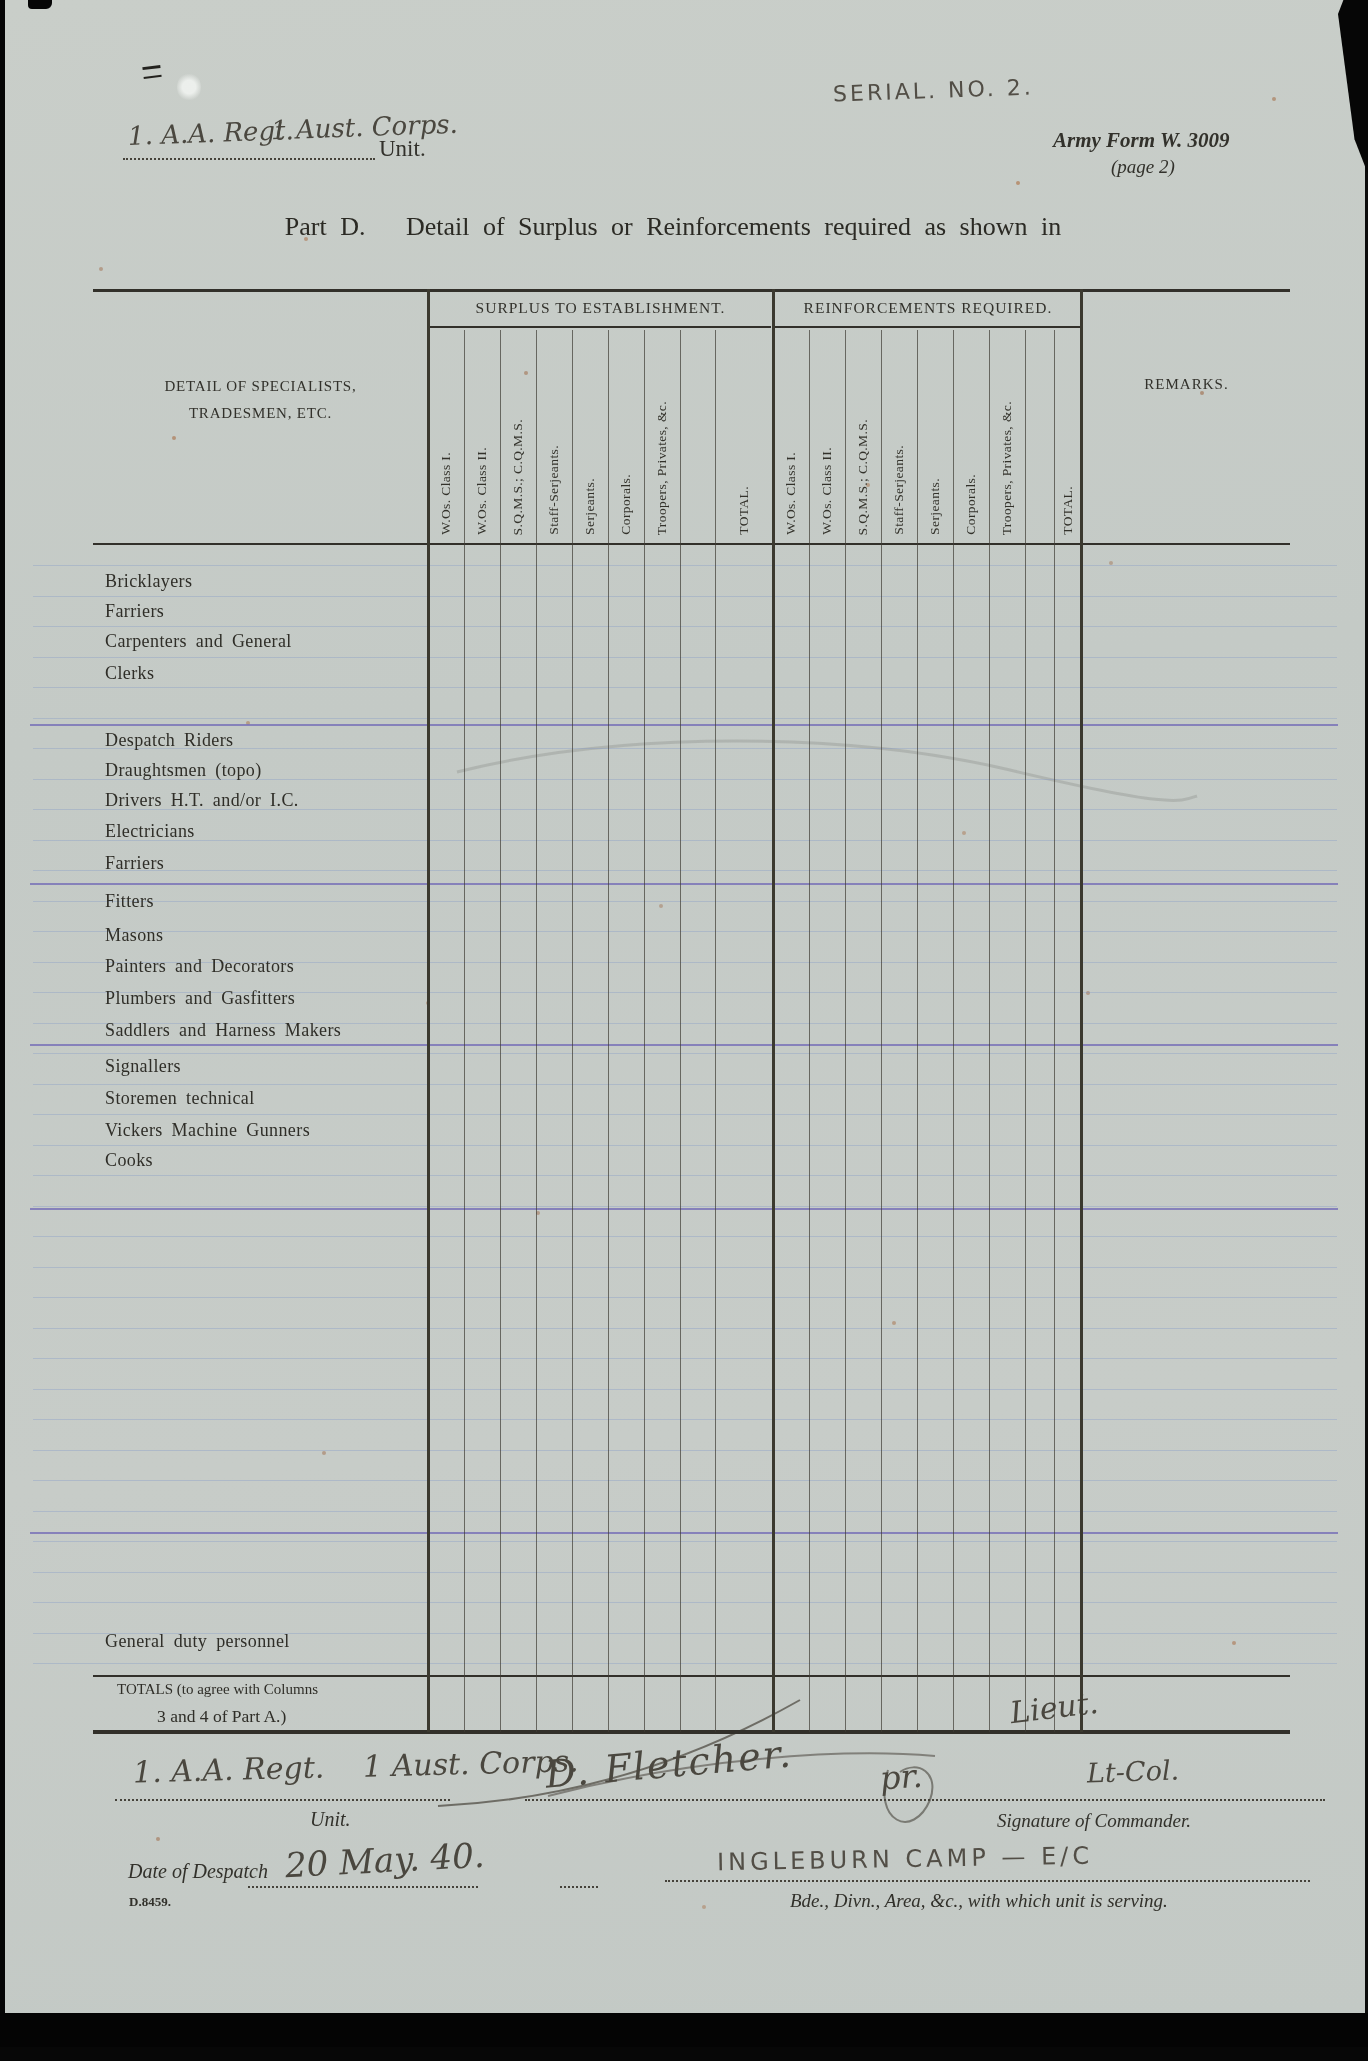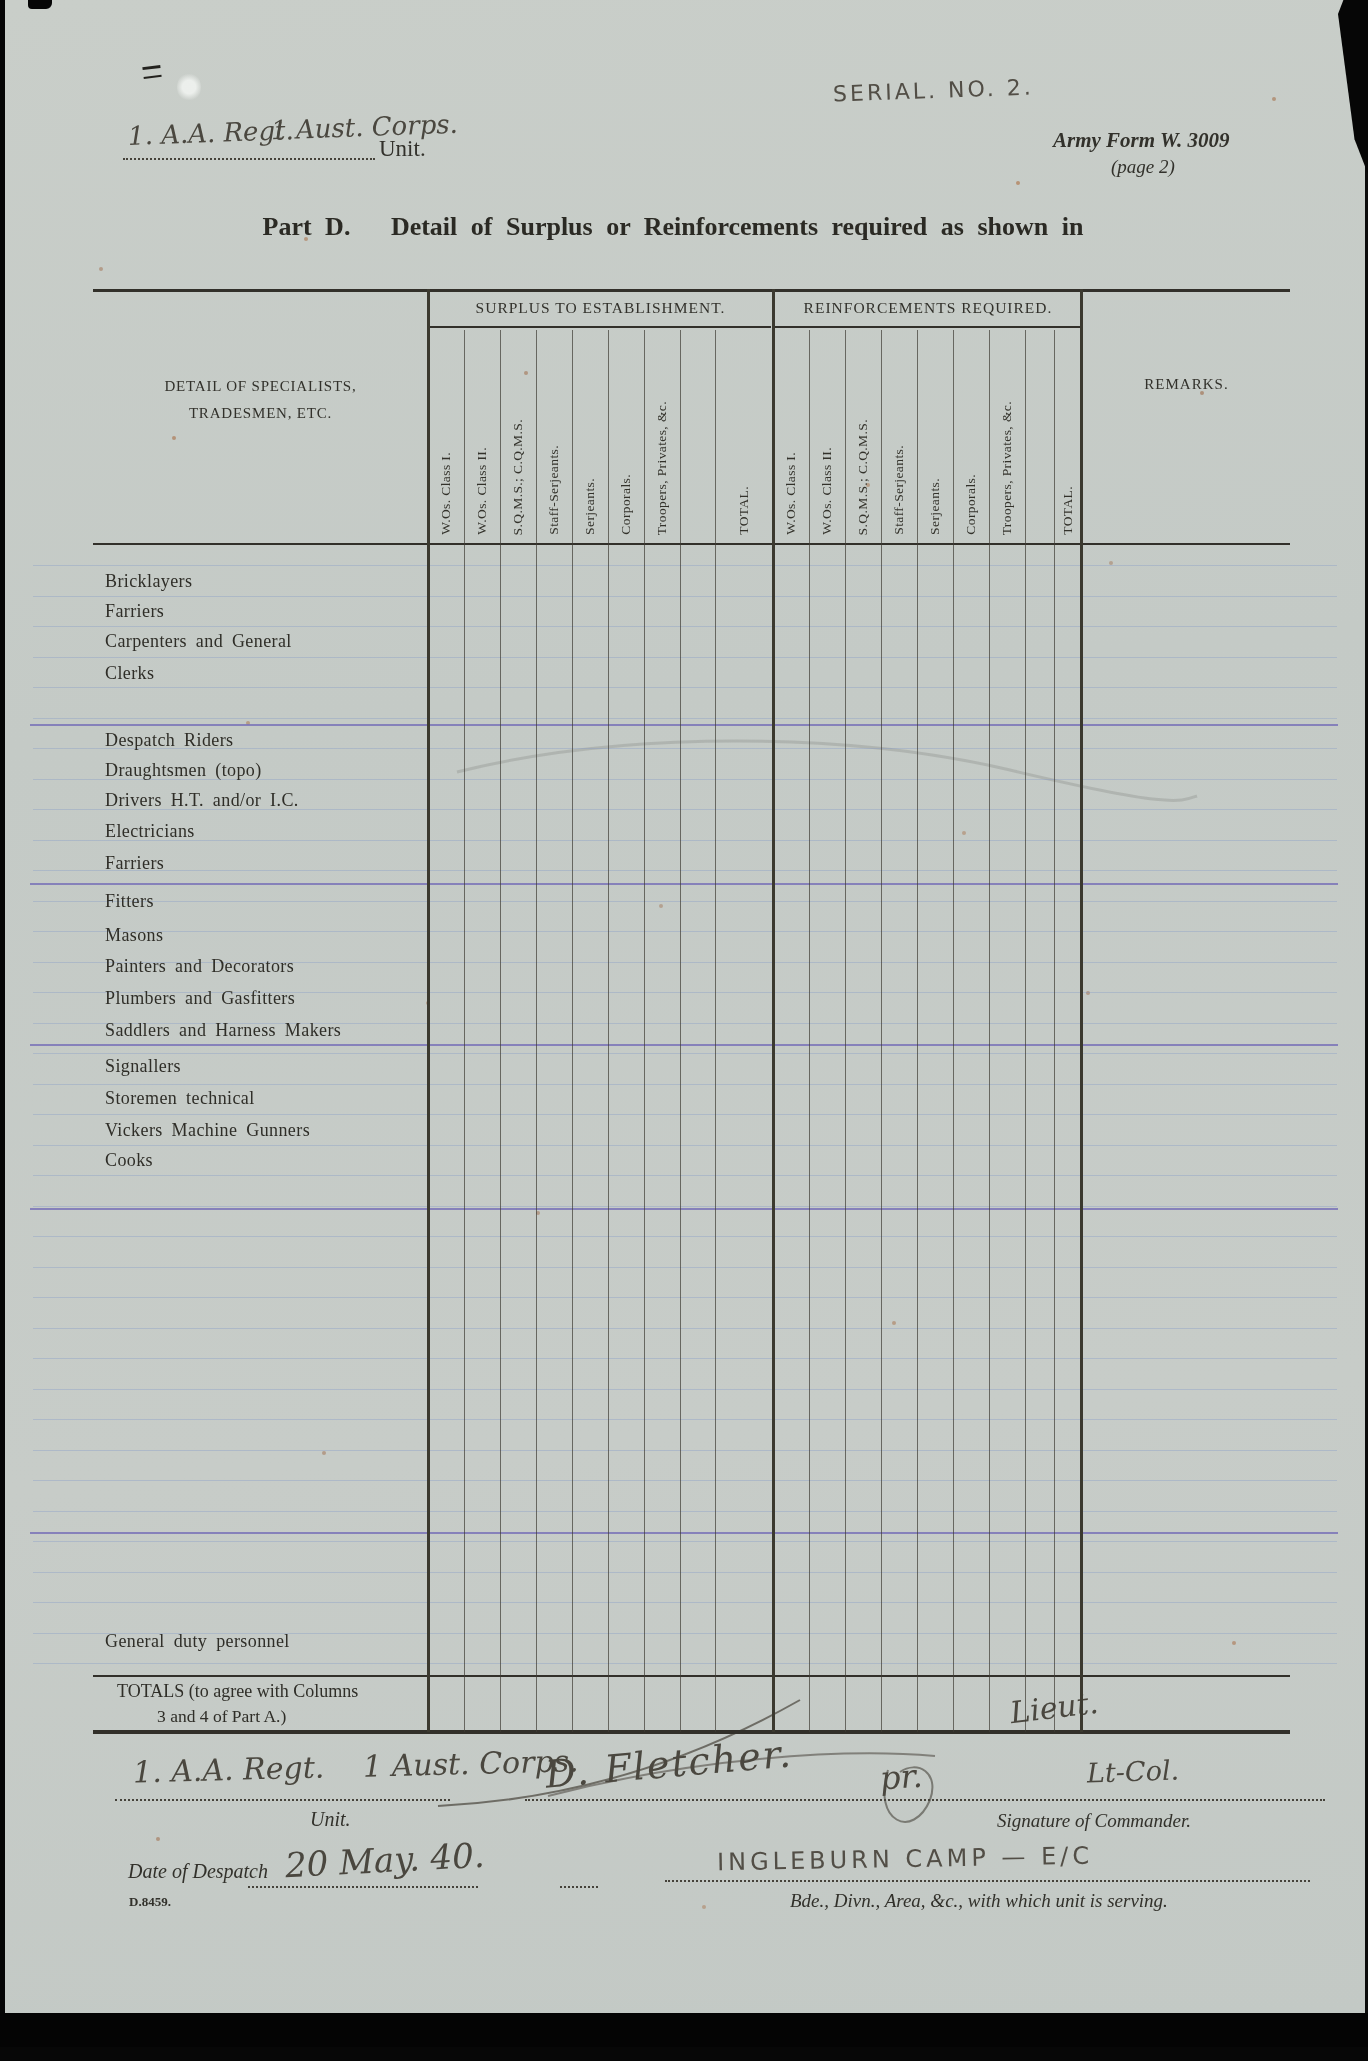--- a/index.html
+++ b/index.html
@@ -6,21 +6,21 @@
   .page{position:relative;width:1368px;height:2061px;background:#070707;overflow:hidden;
         font-family:"Liberation Serif",serif;}
   .paper{position:absolute;left:5px;top:0;width:1360px;height:2013px;
          background:linear-gradient(175deg,#c9cec9 0%,#c4cac6 35%,#c7ccc8 70%,#c3c9c5 100%);}
   .abs{position:absolute;}
   .serif{font-family:"Liberation Serif",serif;color:#32312b;}
   .ital{font-style:italic;}
   .hand{font-family:"DejaVu Serif",serif;font-style:italic;color:#4a473f;}
   .handcaps{font-family:"DejaVu Sans",sans-serif;color:#524e46;}
   .dotted{border-bottom:2px dotted #45423a;height:0;}
-  .title{white-space:pre;font-weight:bold;text-align:center;word-spacing:7px;color:#2b2a24;}
+  .title{white-space:pre;font-weight:normal;text-align:center;word-spacing:7px;color:#2b2a24;}
   .vtext{writing-mode:vertical-rl;transform:rotate(180deg);white-space:nowrap;
          font-family:"Liberation Serif",serif;font-size:13.5px;color:#33322b;letter-spacing:.4px;}
   .specks{position:absolute;top:0;left:0;width:2px;height:2px;border-radius:50%;
     box-shadow:168px 437px 0 1px rgba(165,100,55,.55),520px 372px 0 1px rgba(150,85,45,.45),
       300px 238px 0 1px rgba(165,100,55,.5),95px 268px 0 1px rgba(150,85,45,.4),
       1012px 182px 0 1px rgba(170,100,50,.55),1196px 392px 0 1px rgba(150,85,45,.5),
       862px 484px 0 1px rgba(165,100,55,.45),1268px 98px 0 1px rgba(160,95,50,.5),
       422px 1002px 0 1px rgba(150,85,45,.4),888px 1322px 0 1px rgba(165,100,55,.45),
       318px 1452px 0 1px rgba(150,85,45,.4),1228px 1642px 0 1px rgba(165,100,55,.5),
       152px 1838px 0 1px rgba(150,85,45,.45),698px 1906px 0 1px rgba(165,100,55,.4),
@@ -62,21 +62,21 @@
 
     <div class="abs title serif" style="left:88px;top:212px;width:1160px;font-size:26px;">Part D.   Detail of Surplus or Reinforcements required as shown in</div>
 
     <div class="abs serif" style="left:423px;top:299px;width:345px;text-align:center;font-size:15.5px;letter-spacing:1px;">SURPLUS TO ESTABLISHMENT.</div>
     <div class="abs serif" style="left:768px;top:299px;width:310px;text-align:center;font-size:15.5px;letter-spacing:1px;">REINFORCEMENTS REQUIRED.</div>
     <div class="abs serif" style="left:88px;top:378px;width:335px;text-align:center;font-size:15px;letter-spacing:.8px;">DETAIL OF SPECIALISTS,</div>
     <div class="abs serif" style="left:88px;top:405px;width:335px;text-align:center;font-size:15px;letter-spacing:.8px;">TRADESMEN, ETC.</div>
     <div class="abs serif" style="left:1078px;top:376px;width:207px;text-align:center;font-size:15px;letter-spacing:1px;">REMARKS.</div>
 
     <div class="abs serif" style="left:100px;top:1631px;font-size:18px;letter-spacing:.4px;word-spacing:4px;color:#2f2e28;">General duty personnel</div>
-    <div class="abs serif" style="left:112px;top:1681px;font-size:18px;color:#2f2e28;">TOTALS (to agree with Columns</div>
+    <div class="abs serif" style="left:112px;top:1681px;font-size:15px;color:#2f2e28;">TOTALS (to agree with Columns</div>
     <div class="abs serif" style="left:152px;top:1706px;font-size:17.5px;color:#2f2e28;">3 and 4 of Part A.)</div>
 
     <div class="abs hand" style="left:128px;top:1752px;font-size:30px;transform:rotate(-1.5deg);">1. A.A. Regt.</div>
     <div class="abs hand" style="left:358px;top:1746px;font-size:30px;transform:rotate(-1.5deg);">1 Aust. Corps.</div>
     <div class="abs dotted" style="left:110px;top:1799px;width:335px;"></div>
     <div class="abs serif ital" style="left:305px;top:1808px;font-size:20px;">Unit.</div>
 
     <div class="abs hand" style="left:540px;top:1742px;font-size:38px;letter-spacing:2px;transform:rotate(-5deg);">D. Fletcher.</div>
     <div class="abs hand" style="left:1005px;top:1690px;font-size:30px;transform:rotate(-7deg);">Lieut.</div>
     <div class="abs hand" style="left:875px;top:1758px;font-size:32px;transform:rotate(-4deg);">pr.</div>

